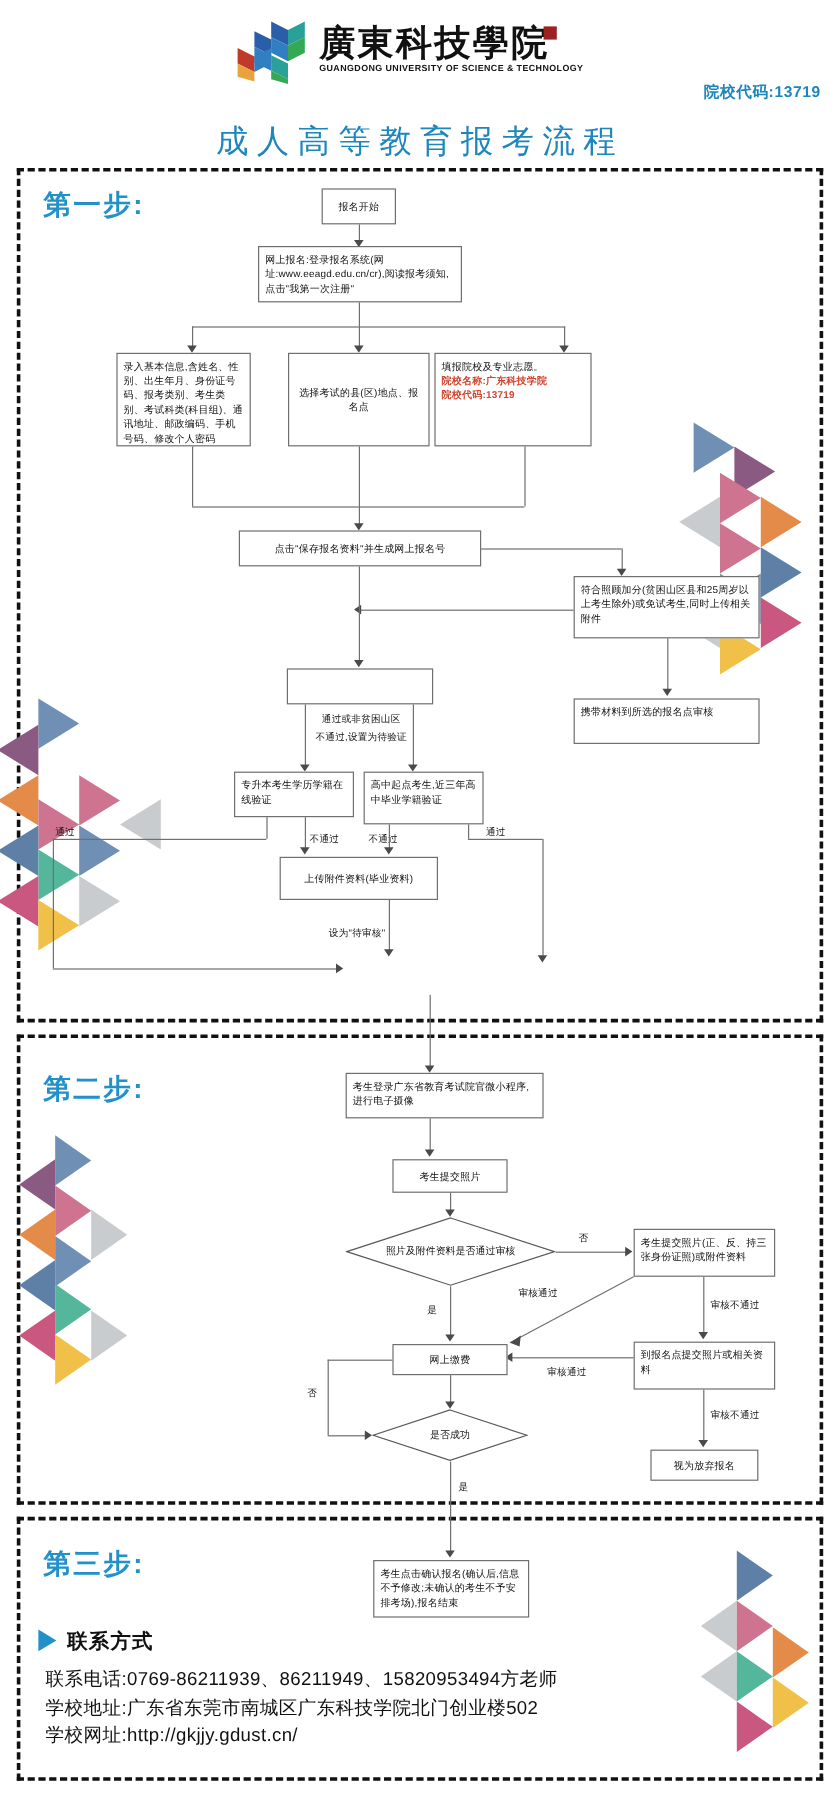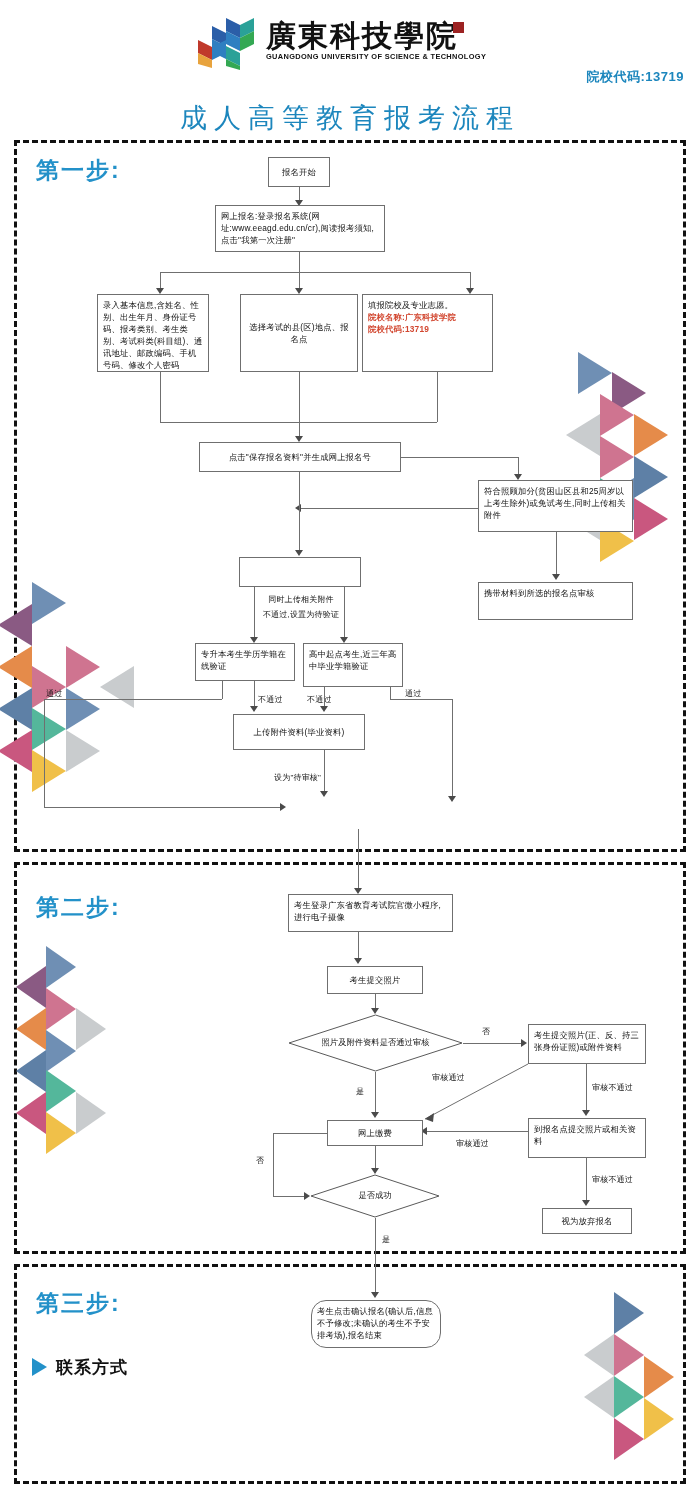--- a/index.html
+++ b/index.html
@@ -261,21 +261,21 @@
   <div class="ar d" style="left:295px; top:550px;"></div>
   <div class="node c" style="left:239px; top:557px; width:122px; height:30px;">
     <span></span>
   </div>
 
   <div class="ln lnv" style="left:254px; top:587px; height:54px;"></div>
   <div class="ln lnv" style="left:344px; top:587px; height:54px;"></div>
   <div class="ar d" style="left:250px; top:637px;"></div>
   <div class="ar d" style="left:340px; top:637px;"></div>
 
-  <div class="lbl ctr" style="left:257px; top:594px; width:88px;">同时上传相关附件</div>
+  <div class="lbl ctr" style="left:257px; top:594px; width:88px;">通过或非贫困山区</div>
   <div class="lbl ctr" style="left:255px; top:610px; width:92px; white-space:normal; line-height:1.35;">不通过,设置为待验证</div>
 
   <div class="node" style="left:195px; top:643px; width:100px; height:38px;">
     <span>专升本考生学历学籍在线验证</span>
   </div>
   <div class="node" style="left:303px; top:643px; width:100px; height:44px;">
     <span>高中起点考生,近三年高中毕业学籍验证</span>
   </div>
 
   <div class="lbl" style="left:46px; top:688px;">通过</div>
@@ -385,20 +385,25 @@
   <div class="ln lnh" style="left:273px; top:1133px; width:54px;"></div>
   <div class="ln lnv" style="left:273px; top:1133px; height:63px;"></div>
   <div class="ln lnh" style="left:273px; top:1196px; width:33px;"></div>
   <div class="ar r" style="left:304px; top:1192px;"></div>
   <div class="lbl" style="left:256px; top:1155px;">否</div>
 
   <div class="ln lnv" style="left:375px; top:1218px; height:78px;"></div>
   <div class="ar d" style="left:371px; top:1292px;"></div>
   <div class="lbl" style="left:382px; top:1234px;">是</div>
 
-  <div class="node" style="left:311px; top:1300px; width:130px; height:48px;border-radius:15px;">
+  <div class="node" style="left:311px; top:1300px; width:130px; height:48px;">
     <span>考生点击确认报名(确认后,信息不予修改;未确认的考生不予安排考场),报名结束</span>
   </div>
 
   <div class="contact-tri"></div>
   <div class="contact-head">联系方式</div>
+  <div class="contact-lines">
+    <div>联系电话:0769-86211939、86211949、15820953494方老师</div>
+    <div>学校地址:广东省东莞市南城区广东科技学院北门创业楼502</div>
+    <div>学校网址:http://gkjjy.gdust.cn/</div>
+  </div>
 
 </div>
 
 </body></html>

